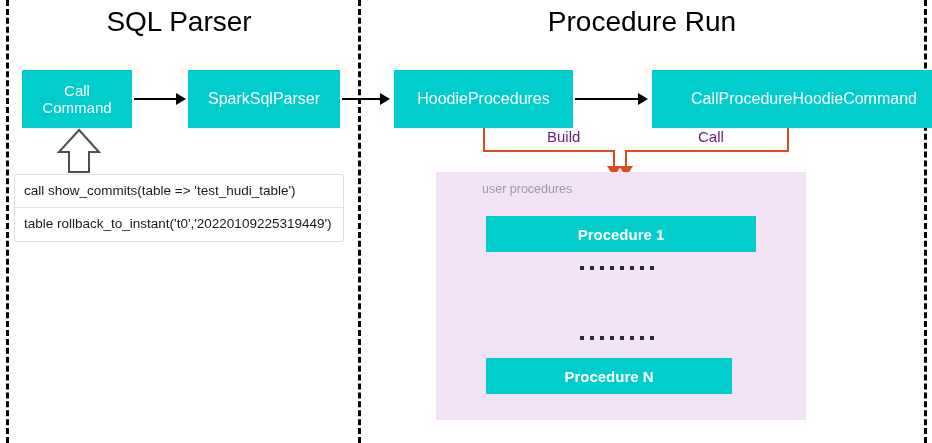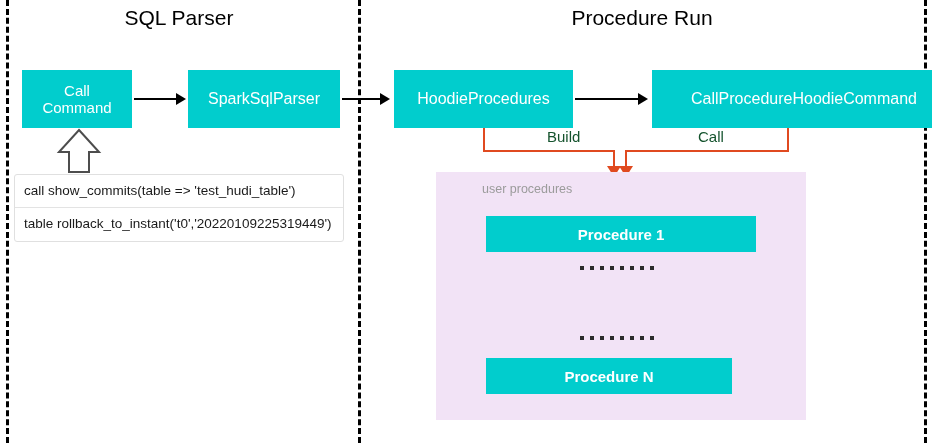--- a/index.html
+++ b/index.html
@@ -17,21 +17,21 @@
   }
   .divider {
     position: absolute;
     top: 0;
     width: 0;
     height: 443px;
     border-left: 3px dashed #000000;
   }
   .section-title {
     position: absolute;
-    font-size: 21px;
+    font-size: 28px;
     color: #000000;
     text-align: center;
     white-space: nowrap;
   }
   .tealbox {
     position: absolute;
     background: #00CED1;
     background: #01CDCD;
     color: #ffffff;
     display: flex;
@@ -134,21 +134,21 @@
     position: absolute;
     width: 0;
     height: 0;
     border-left: 7px solid transparent;
     border-right: 7px solid transparent;
     border-top: 11px solid #E04A20;
   }
   .edge-label {
     position: absolute;
     font-size: 15px;
-    color: #14532d;
+    color: #701a75;
     background: #ffffff;
     padding: 0 4px;
     white-space: nowrap;
   }
 </style>
 </head>
 <body>
 
 <div id="canvas">
 

